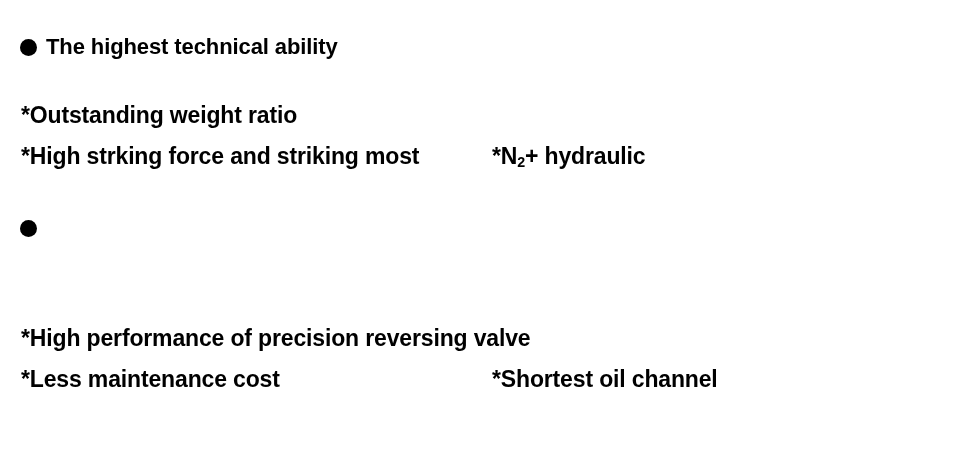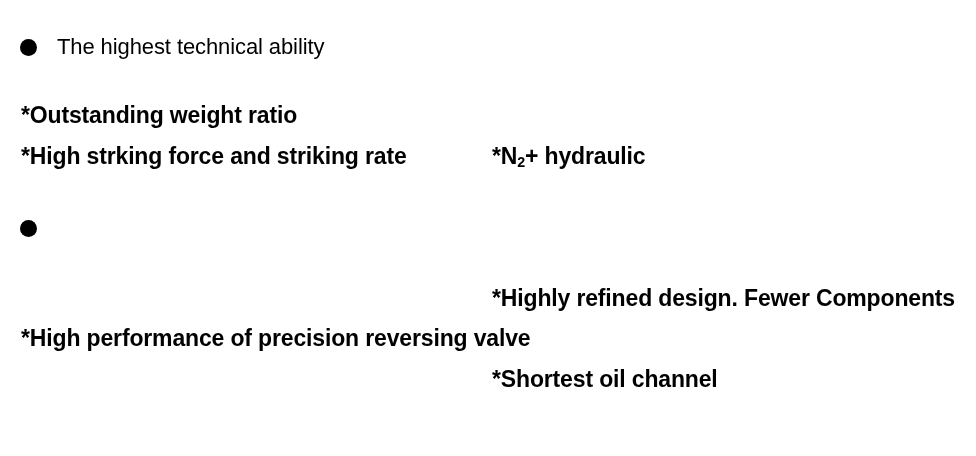--- a/index.html
+++ b/index.html
@@ -37,23 +37,23 @@
   .bullet-dot {
     width: 17px;
     height: 17px;
     border-radius: 50%;
     background: #000000;
     flex: 0 0 auto;
     display: block;
   }
   .section-heading-label {
     font-size: 22px;
-    font-weight: normal;
+    font-weight: bold;
     letter-spacing: -0.1px;
-    margin-left: 20px;
+    margin-left: 9px;
     line-height: 1;
   }
 
   
   .feature-line {
     position: absolute;
     font-size: 23px;
     font-weight: bold;
     line-height: 1;
     white-space: nowrap;
@@ -88,28 +88,28 @@
 
   <div class="section-heading" id="heading-1">
     <span class="bullet-dot" style="background: rgb(0, 0, 0);"></span>
     <span class="section-heading-label">The highest technical ability</span>
   </div>
 
   <div class="feature-line" id="s1-r1-left">*Outstanding weight ratio</div>
 
   <div class="feature-line" id="s1-r1-right"><span>*N</span><sub>2</sub><span>+ hydraulic</span></div>
 
-  <div class="feature-line" id="s1-r2-left">*High strking force and striking rate</div>
+  <div class="feature-line" id="s1-r2-left">*High strking force and striking most</div>
 
 
   <div class="section-heading" id="heading-2">
     <span class="bullet-dot" style="background: rgb(0, 0, 0);"></span>
   </div>
 
 
-  <div class="feature-line" id="s2-r1-right">*Highly refined design. Fewer Components</div>
 
   <div class="feature-line" id="s2-r2-left">*High performance of precision reversing valve</div>
 
+  <div class="feature-line" id="s2-r3-left">*Less maintenance cost</div>
 
   <div class="feature-line" id="s2-r3-right">*Shortest oil channel</div>
 
 </div>
 
 </body></html>

